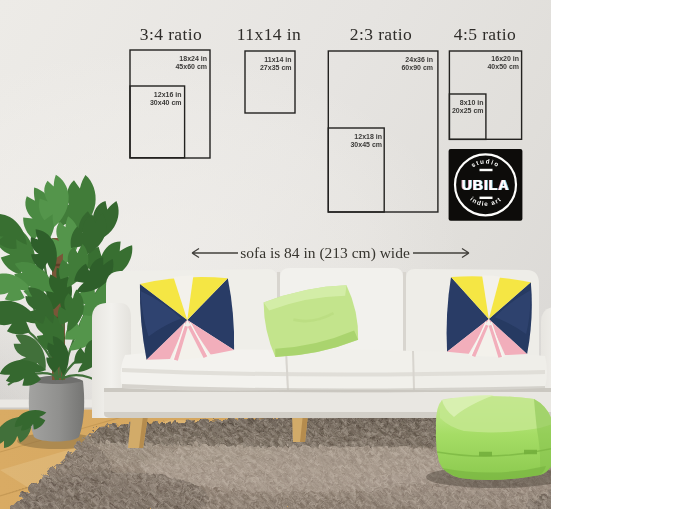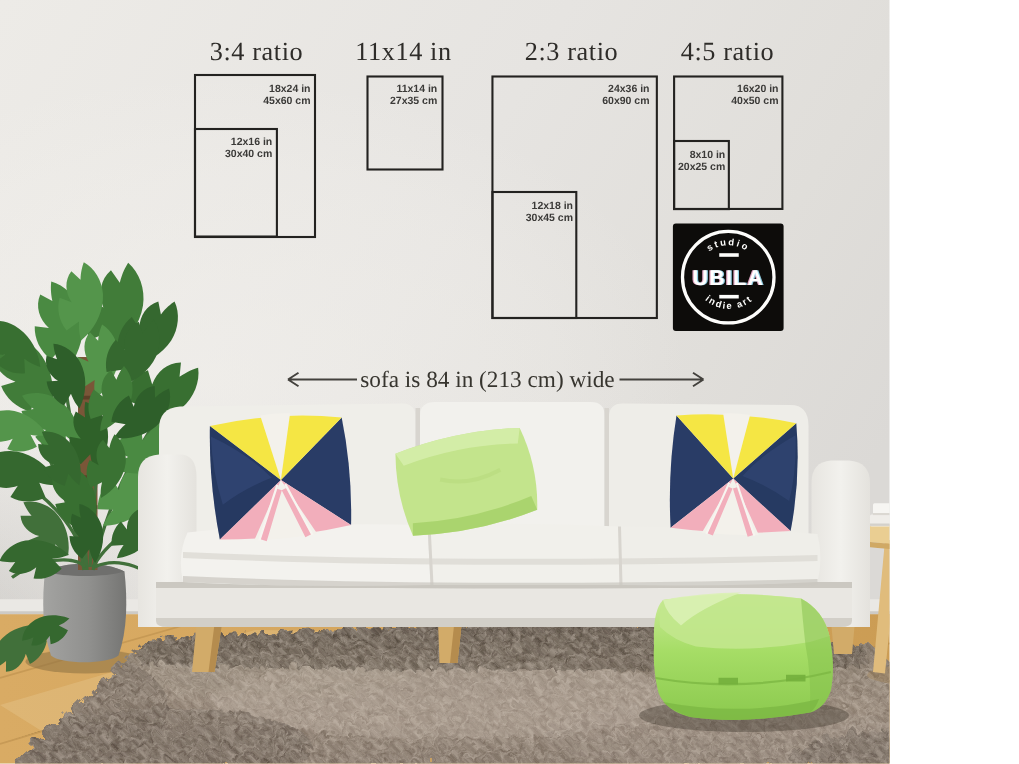--- a/index.html
+++ b/index.html
@@ -1,16 +1,16 @@
 <!DOCTYPE html>
 <html><head>
 <meta charset="utf-8">
 <style>
 html,body{margin:0;padding:0;background:#fff}
-#scene{position:relative;width:593px;height:509px;overflow:hidden;font-family:"Liberation Sans",sans-serif}
+#scene{position:relative;width:551px;height:509px;overflow:hidden;font-family:"Liberation Sans",sans-serif}
 svg{display:block}
 </style>
 </head>
 <body>
 <div id="scene">
 <svg width="679" height="509" viewBox="0 0 679 509">
 <defs>
 <linearGradient id="wallG" x1="0" y1="0" x2="1" y2="0.35">
  <stop offset="0" stop-color="#edebe7"></stop>
  <stop offset="0.5" stop-color="#e6e4e1"></stop>

